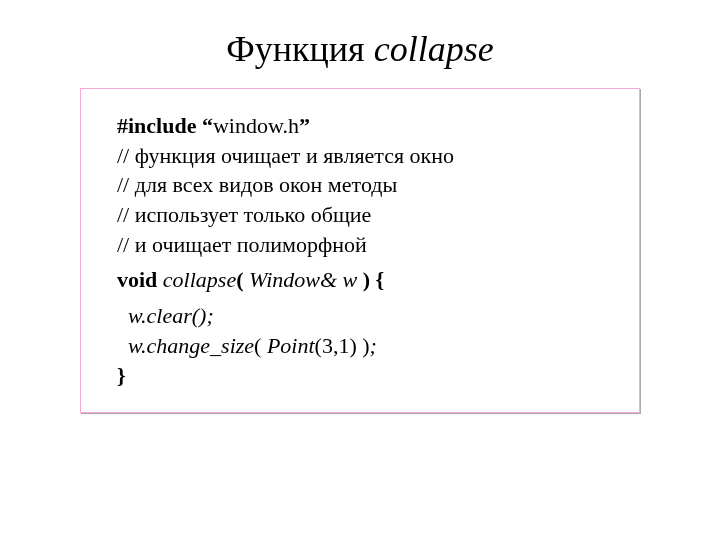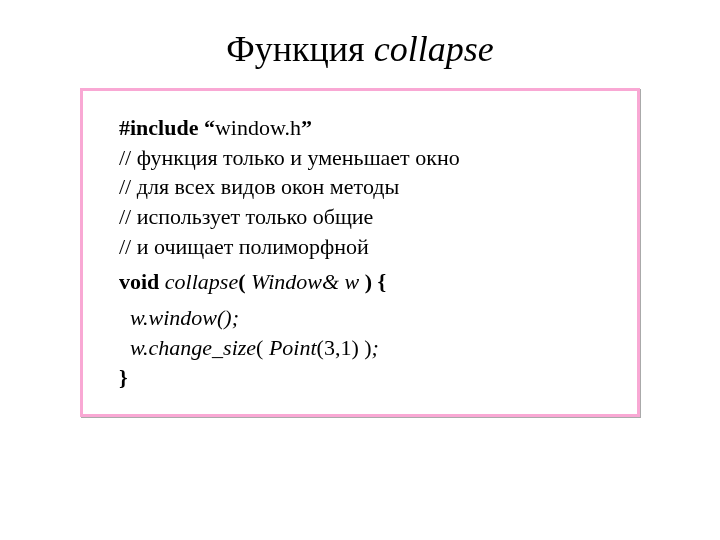--- a/index.html
+++ b/index.html
@@ -21,21 +21,21 @@
     text-align: center;
     font-size: 36px;
     padding-top: 28px;
     padding-bottom: 18px;
   }
   .title .word1 { font-style: normal; }
   .title .word2 { font-style: italic; }
   .codebox {
     margin: 0 auto;
     width: 560px;
-    border: 3px solid #f9a8d4;
+    border: 1px solid #f9a8d4;
     box-shadow: 1px 1px 0 #aaa;
     padding: 22px 20px 22px 36px;
     box-sizing: border-box;
     font-size: 22px;
     line-height: 1.35;
   }
   .codebox .line { white-space: pre; }
   .b { font-weight: bold; }
   .i { font-style: italic; }
   .gap { height: 6px; }
@@ -46,32 +46,32 @@
 <div class="slide">
 
   <div class="title">
     <span class="word1">Функция </span><span class="word2">collapse</span>
   </div>
 
   <div class="codebox">
 
     <div class="line"><span class="b">#include “</span><span>window.h</span><span class="b">”</span></div>
 
-    <div class="line">// функция только и уменьшает окно</div>
+    <div class="line">// функция очищает и является окно</div>
     <div class="line">// для всех видов окон методы</div>
     <div class="line">// использует только общие</div>
     <div class="line">// и очищает полиморфной</div>
 
     <div class="gap"></div>
 
     <div class="line"><span class="b">void </span><span class="i">collapse</span><span class="b">( </span><span class="i">Window&amp; w</span><span class="b"> ) {</span></div>
 
     <div class="gap"></div>
 
-    <div class="line i">  w.window();</div>
+    <div class="line i">  w.clear();</div>
 
     <div class="line"><span class="i">  w.change_size</span><span>( </span><span class="i">Point</span><span>(3,1) )</span><span class="i">;</span></div>
 
     <div class="line b">}</div>
 
   </div>
 
 </div>
 
 </body></html>

